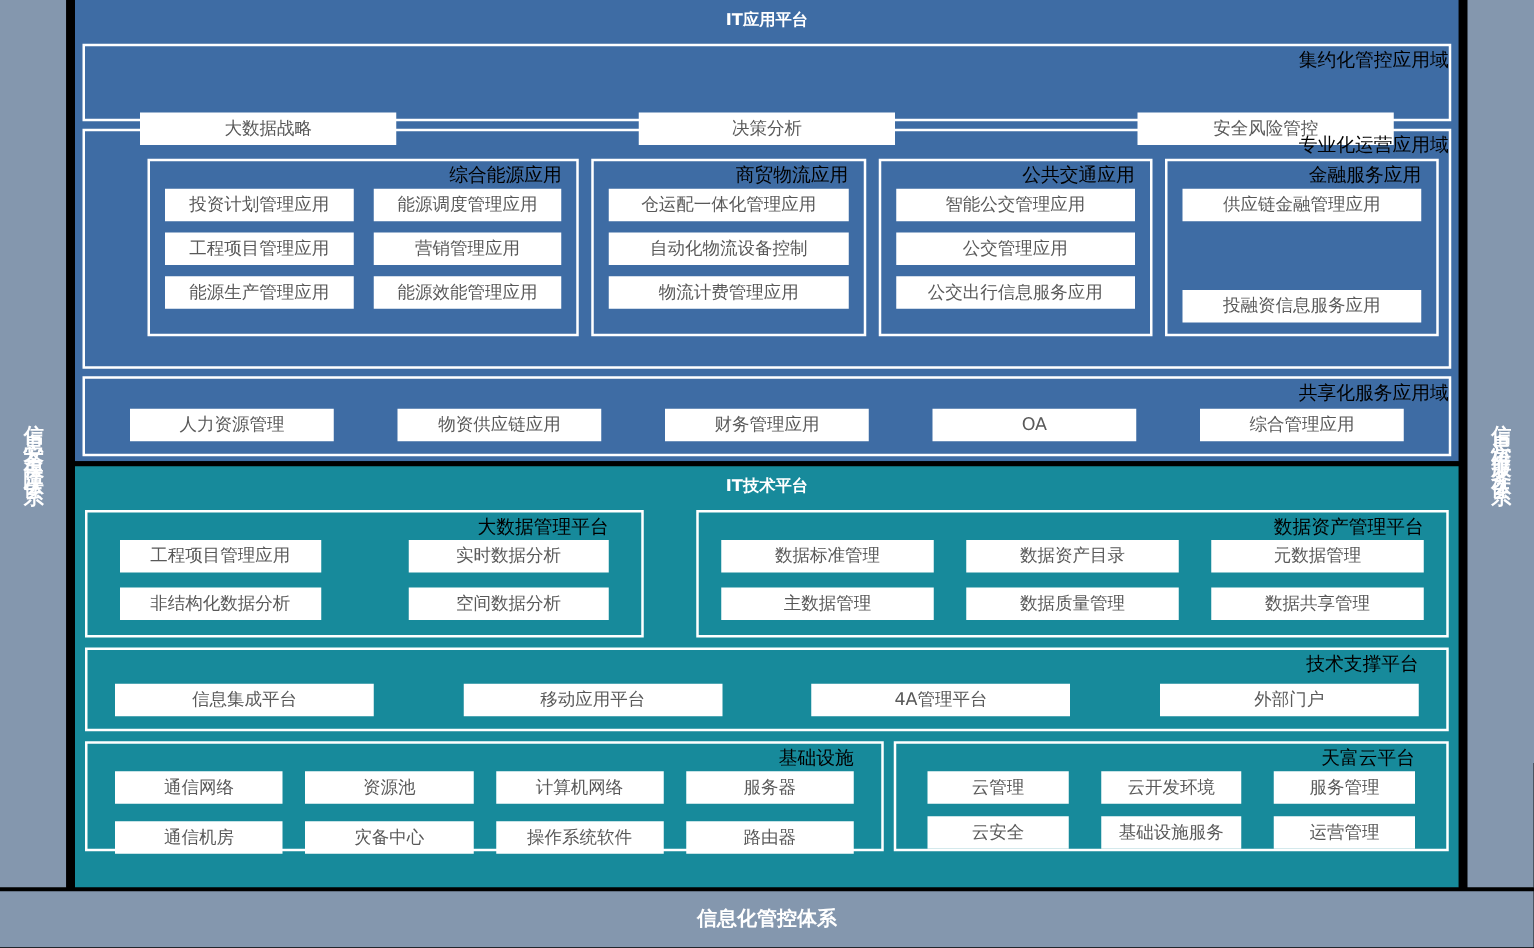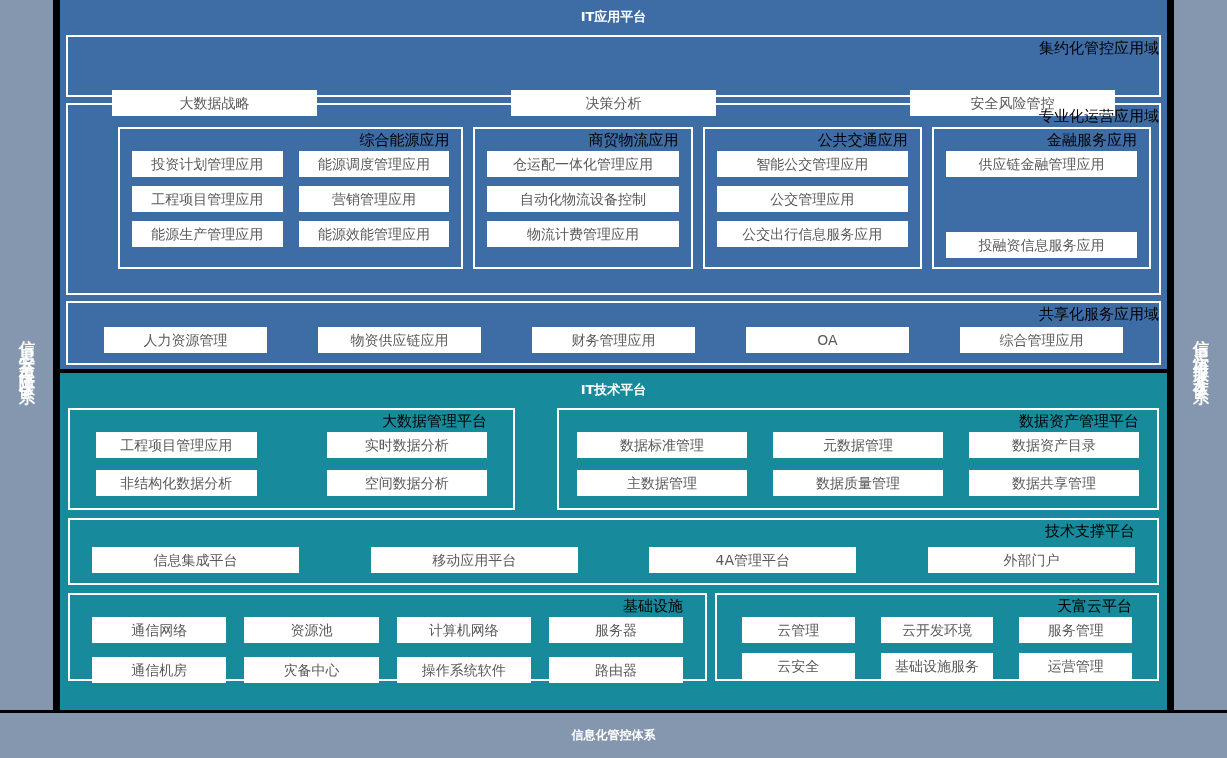--- a/index.html
+++ b/index.html
@@ -53,21 +53,21 @@
 
   .t-support { height:67px; margin:0 2px 8px; padding:0 22px 10px; }
   .support-row { display:flex; justify-content:space-between; flex:1; align-items:flex-end;gap:11px; }
   .support-row .btn { width:207px; }
 
   .tech-row3 { display:flex; gap:8px; height:88px; margin:0 2px; }
   .t-infra { width:639px; padding:0 22px 12px; }
   .t-cloud { flex:1; padding:0 25px 12px; }
 
   .bottom-strip { height:3px; background:#000; }
-  .bottom-bar { flex:1; background:#8497AE; display:flex; align-items:center; justify-content:center; color:#fff; font-weight:bold; font-size:12px; }
+  .bottom-bar { flex:1; background:#8497AE; display:flex; align-items:center; justify-content:center; color:#fff; font-weight:bold; font-size:16px; }
 </style>
 </head>
 <body>
 
 <div class="root">
   <div class="main-row">
 
     <div class="pillar">
       <div class="pillar-text">信息安全保障体系</div>
     </div>
@@ -156,22 +156,22 @@
               <div class="btn">工程项目管理应用</div>
               <div class="btn">实时数据分析</div>
               <div class="btn">非结构化数据分析</div>
               <div class="btn">空间数据分析</div>
             </div>
           </div>
           <div class="tbox t-asset">
             <div class="box-title">数据资产管理平台</div>
             <div class="grid3">
               <div class="btn">数据标准管理</div>
+              <div class="btn">数据资产目录</div>
               <div class="btn">元数据管理</div>
-              <div class="btn">数据资产目录</div>
               <div class="btn">主数据管理</div>
               <div class="btn">数据质量管理</div>
               <div class="btn">数据共享管理</div>
             </div>
           </div>
         </div>
 
         <div class="tbox t-support">
           <div class="box-title">技术支撑平台</div>
           <div class="support-row">

